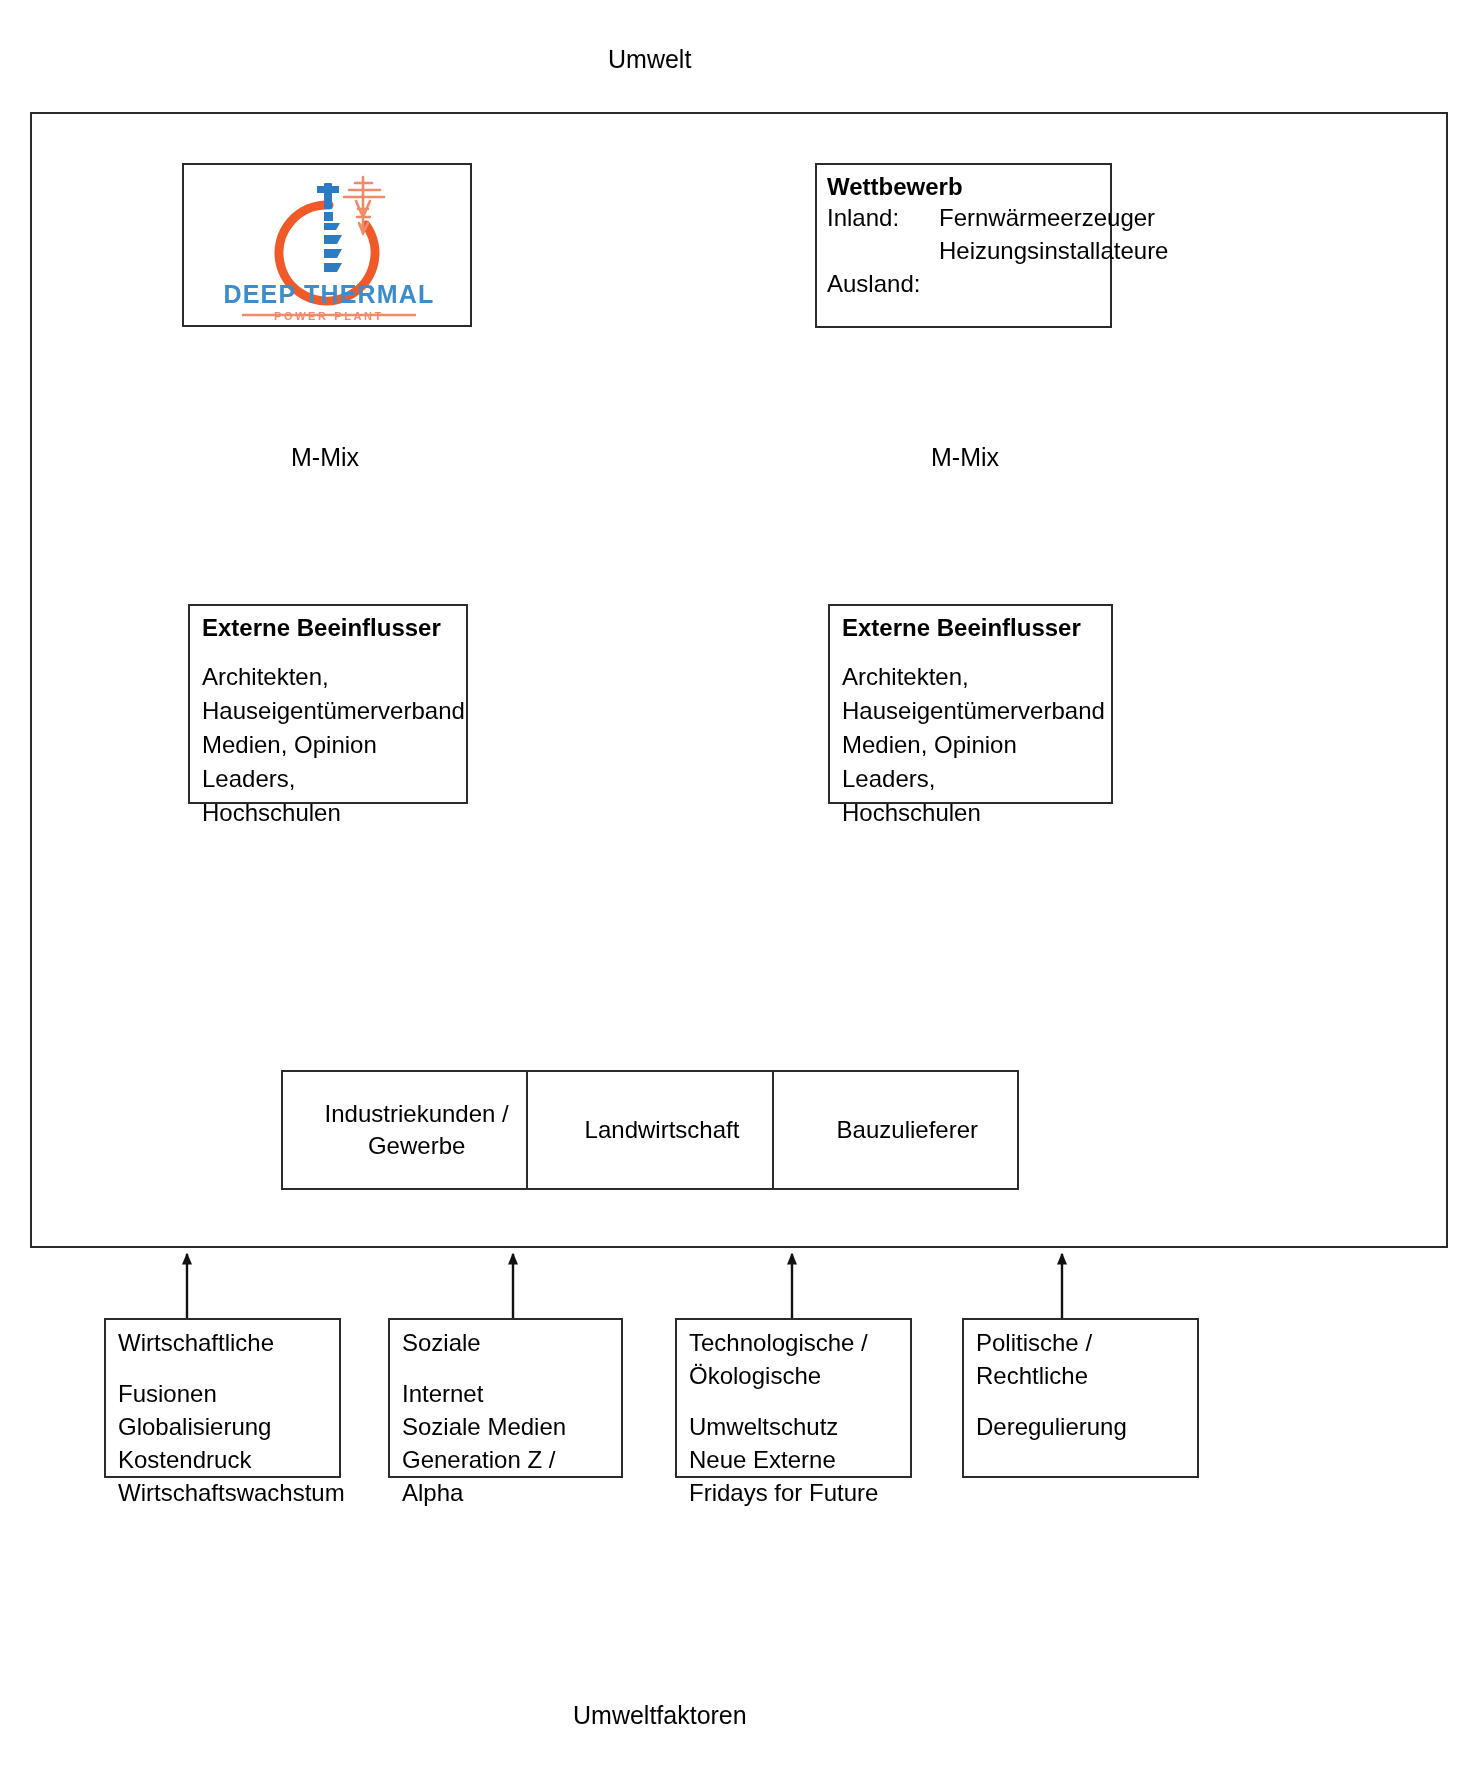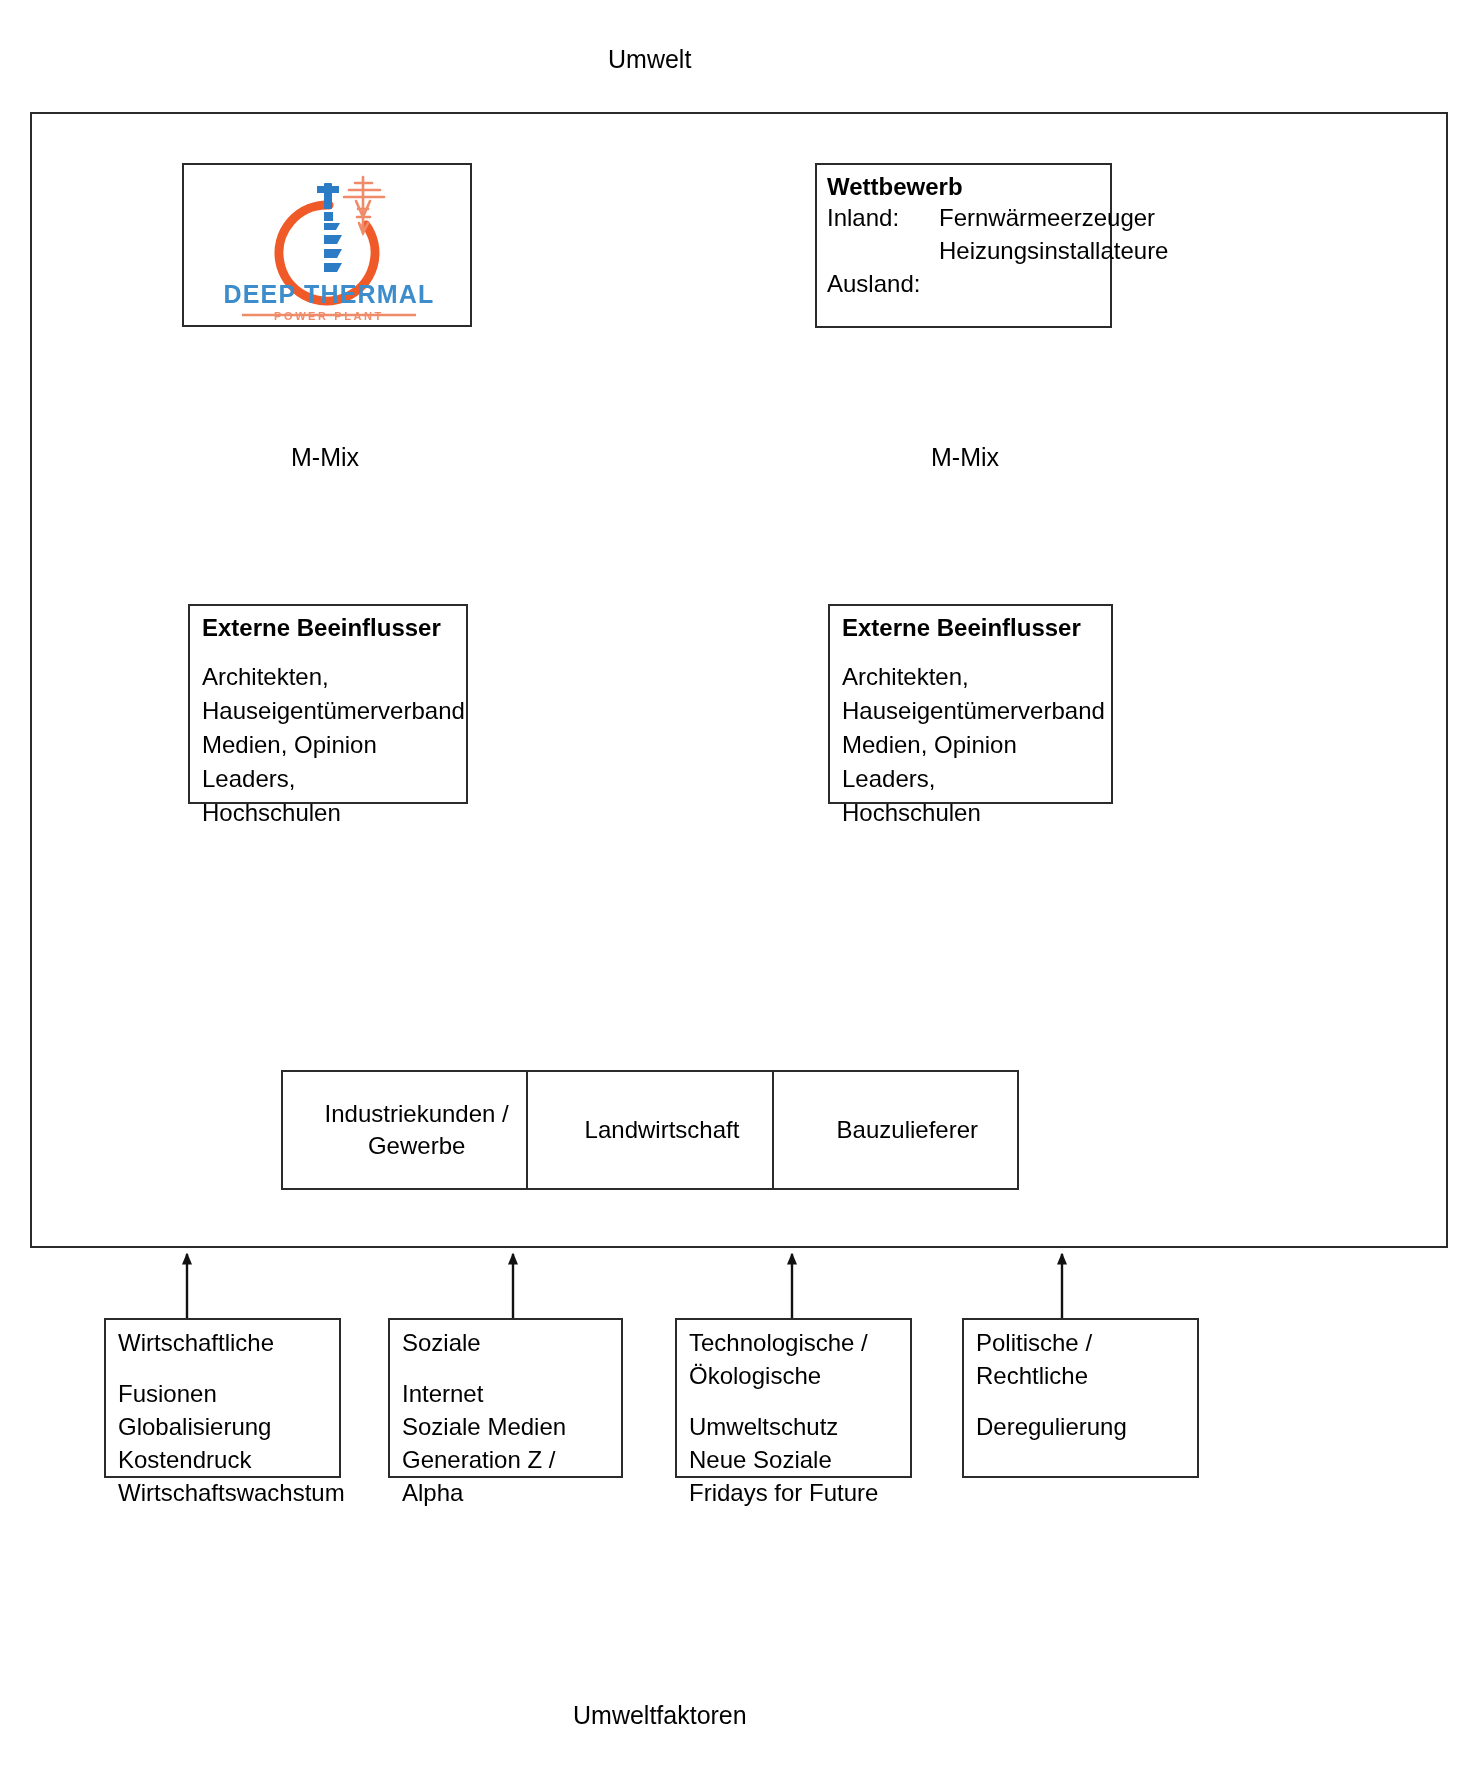--- a/index.html
+++ b/index.html
@@ -249,21 +249,21 @@
       <div class="t-fact">Generation Z / Alpha</div>
     </div>
   </div>
 
   <div class="box fac" id="fac-2">
     <div class="pad">
       <div class="t-fact" style="white-space:pre-line">Technologische /
 Ökologische</div>
       <div class="gap"></div>
       <div class="t-fact">Umweltschutz</div>
-      <div class="t-fact">Neue Soziale</div>
+      <div class="t-fact">Neue Externe</div>
       <div class="t-fact">Fridays for Future</div>
     </div>
   </div>
 
   <div class="box fac" id="fac-3">
     <div class="pad">
       <div class="t-fact" style="white-space:pre-line">Politische / Rechtliche</div>
       <div class="gap"></div>
       <div class="t-fact">Deregulierung</div>
     </div>

